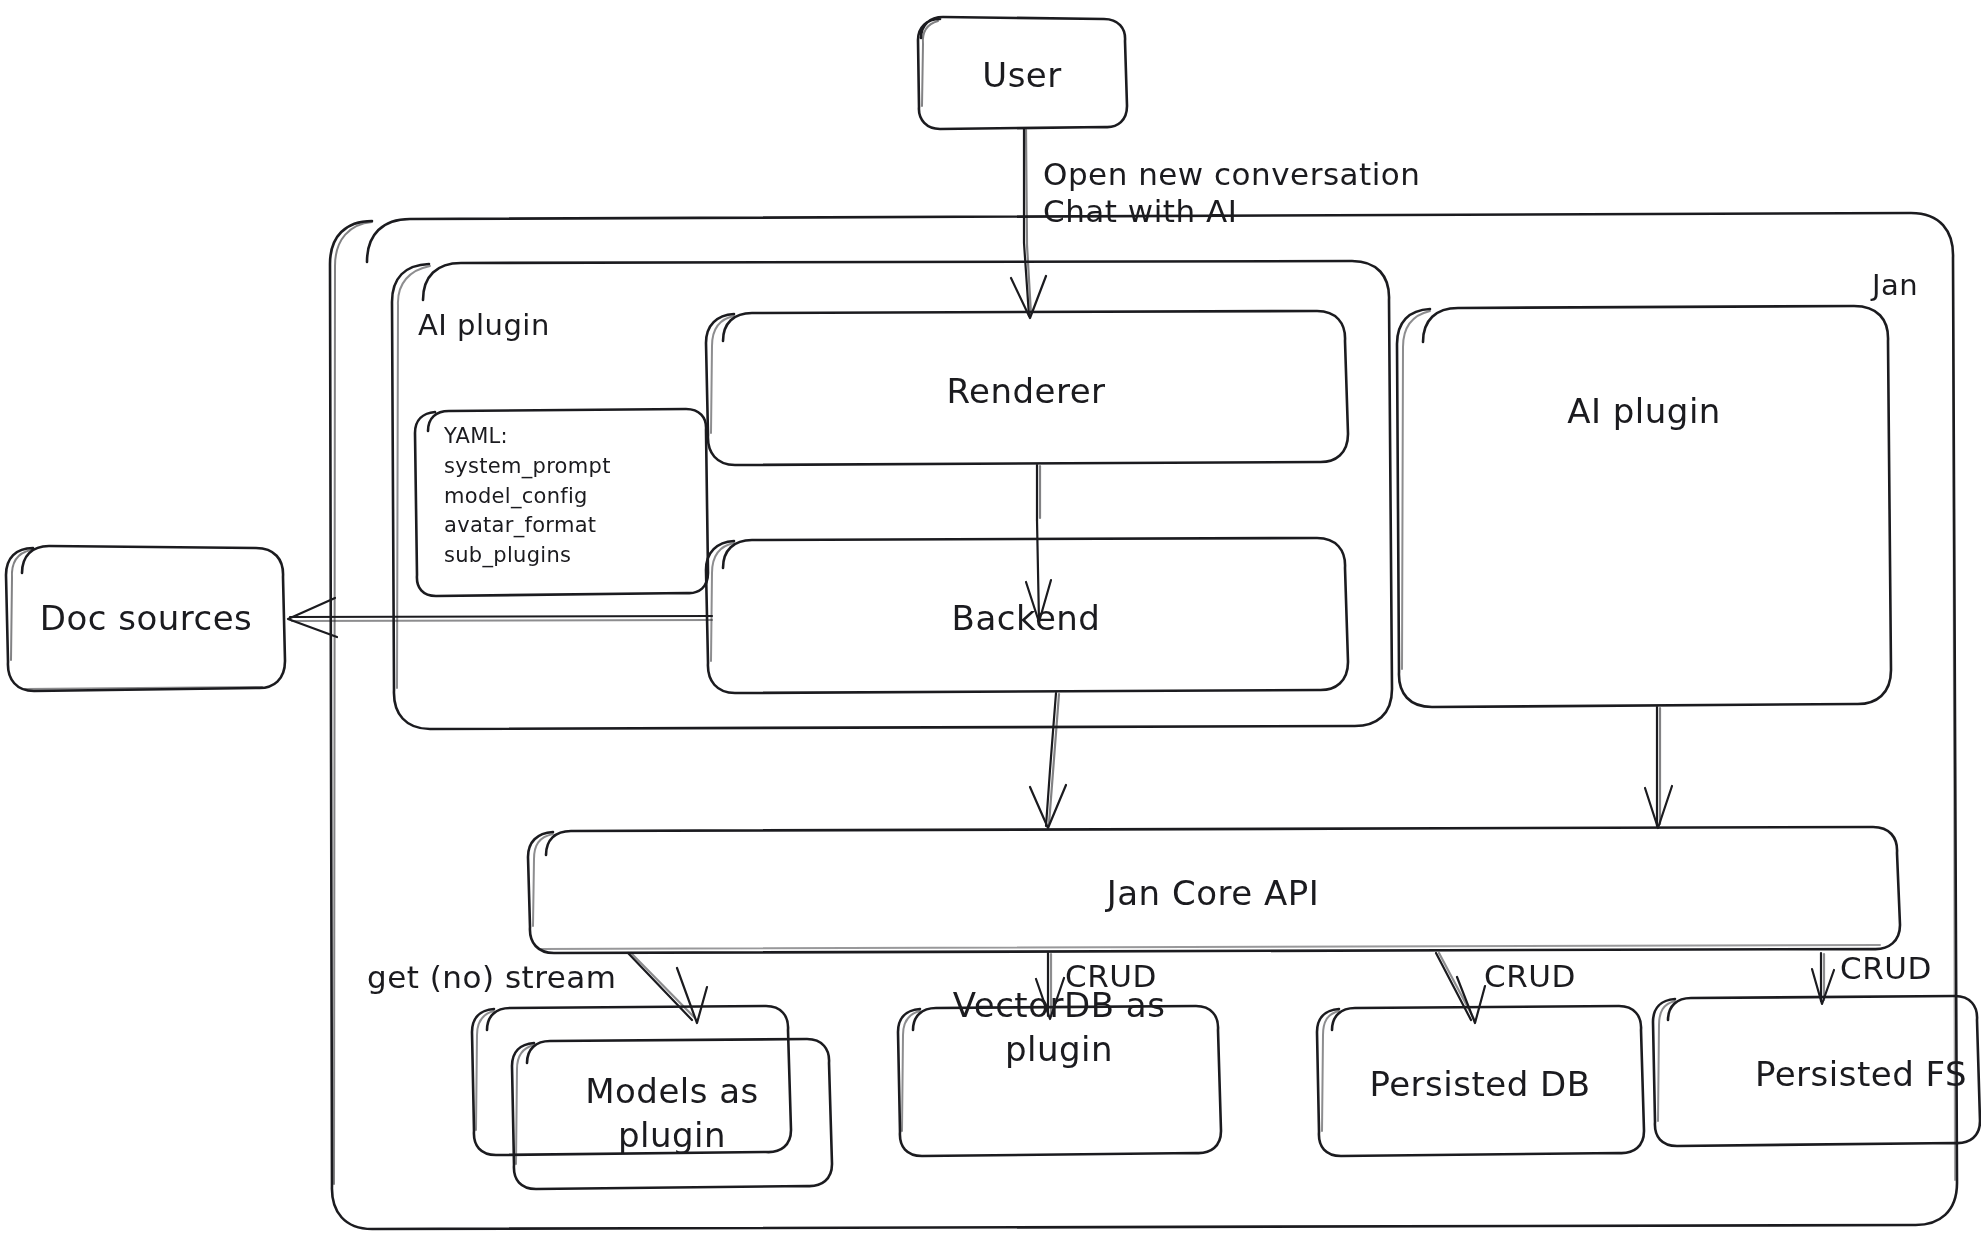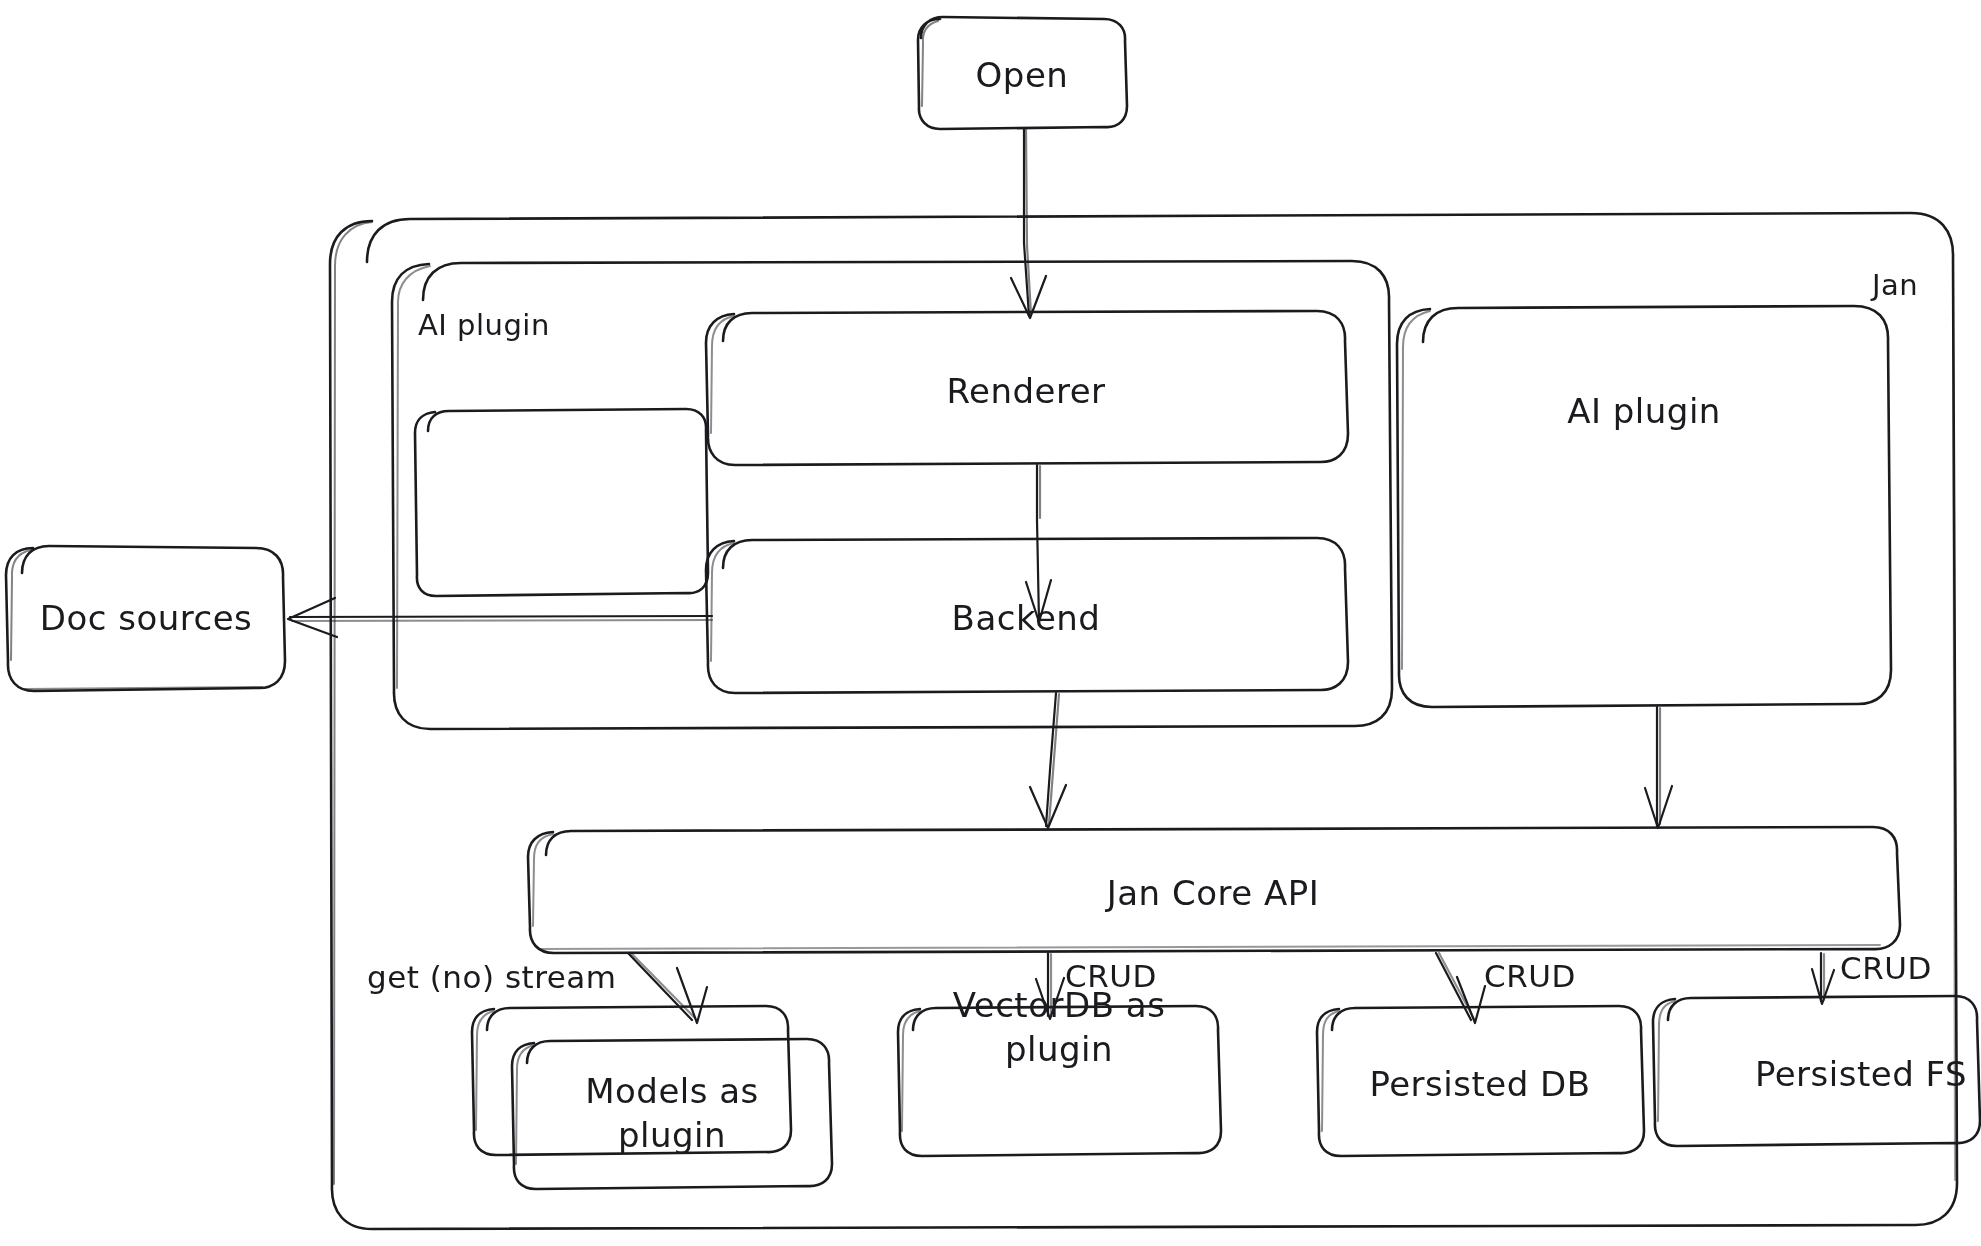--- a/index.html
+++ b/index.html
@@ -311,27 +311,34 @@
             L 1653 1022
             C 1653 1008, 1661 1000, 1675 999"></path>
       <path class="stk-thin" d="M 1675 1001 C 1663 1004, 1659 1012, 1659 1025 L 1658 1121" opacity="0.5"></path>
     </g>
   </svg>
 
   <div class="lbl container-label ctr" style="left:1895px; top:268px;">Jan</div>
 
   <div class="lbl container-label" style="left:418px; top:308px;">AI plugin</div>
 
-  <div class="lbl node-label ctr" style="left:1022px; top:55px;">Open</div>
-
+  <div class="lbl node-label ctr" style="left:1022px; top:55px;">User</div>
+
+  <div class="lbl edge-label" style="left:1043px; top:156px;">Open new conversation
+Chat with AI</div>
 
   <div class="lbl node-label ctr" style="left:1026px; top:371px;">Renderer</div>
 
   <div class="lbl node-label ctr" style="left:1026px; top:598px;">Backend</div>
 
+  <div class="lbl yaml-label" style="left:444px; top:422px;">YAML:
+system_prompt
+model_config
+avatar_format
+sub_plugins</div>
 
   <div class="lbl node-label ctr" style="left:1644px; top:391px;">AI plugin</div>
 
   <div class="lbl node-label ctr" style="left:146px; top:598px;">Doc sources</div>
 
   <div class="lbl node-label ctr" style="left:1213px; top:873px;">Jan Core API</div>
 
   <div class="lbl edge-label" style="left:367px; top:959px;text-align:center;">get (no) stream</div>
 
   <div class="lbl edge-label" style="left:1065px; top:958px;">CRUD</div>

